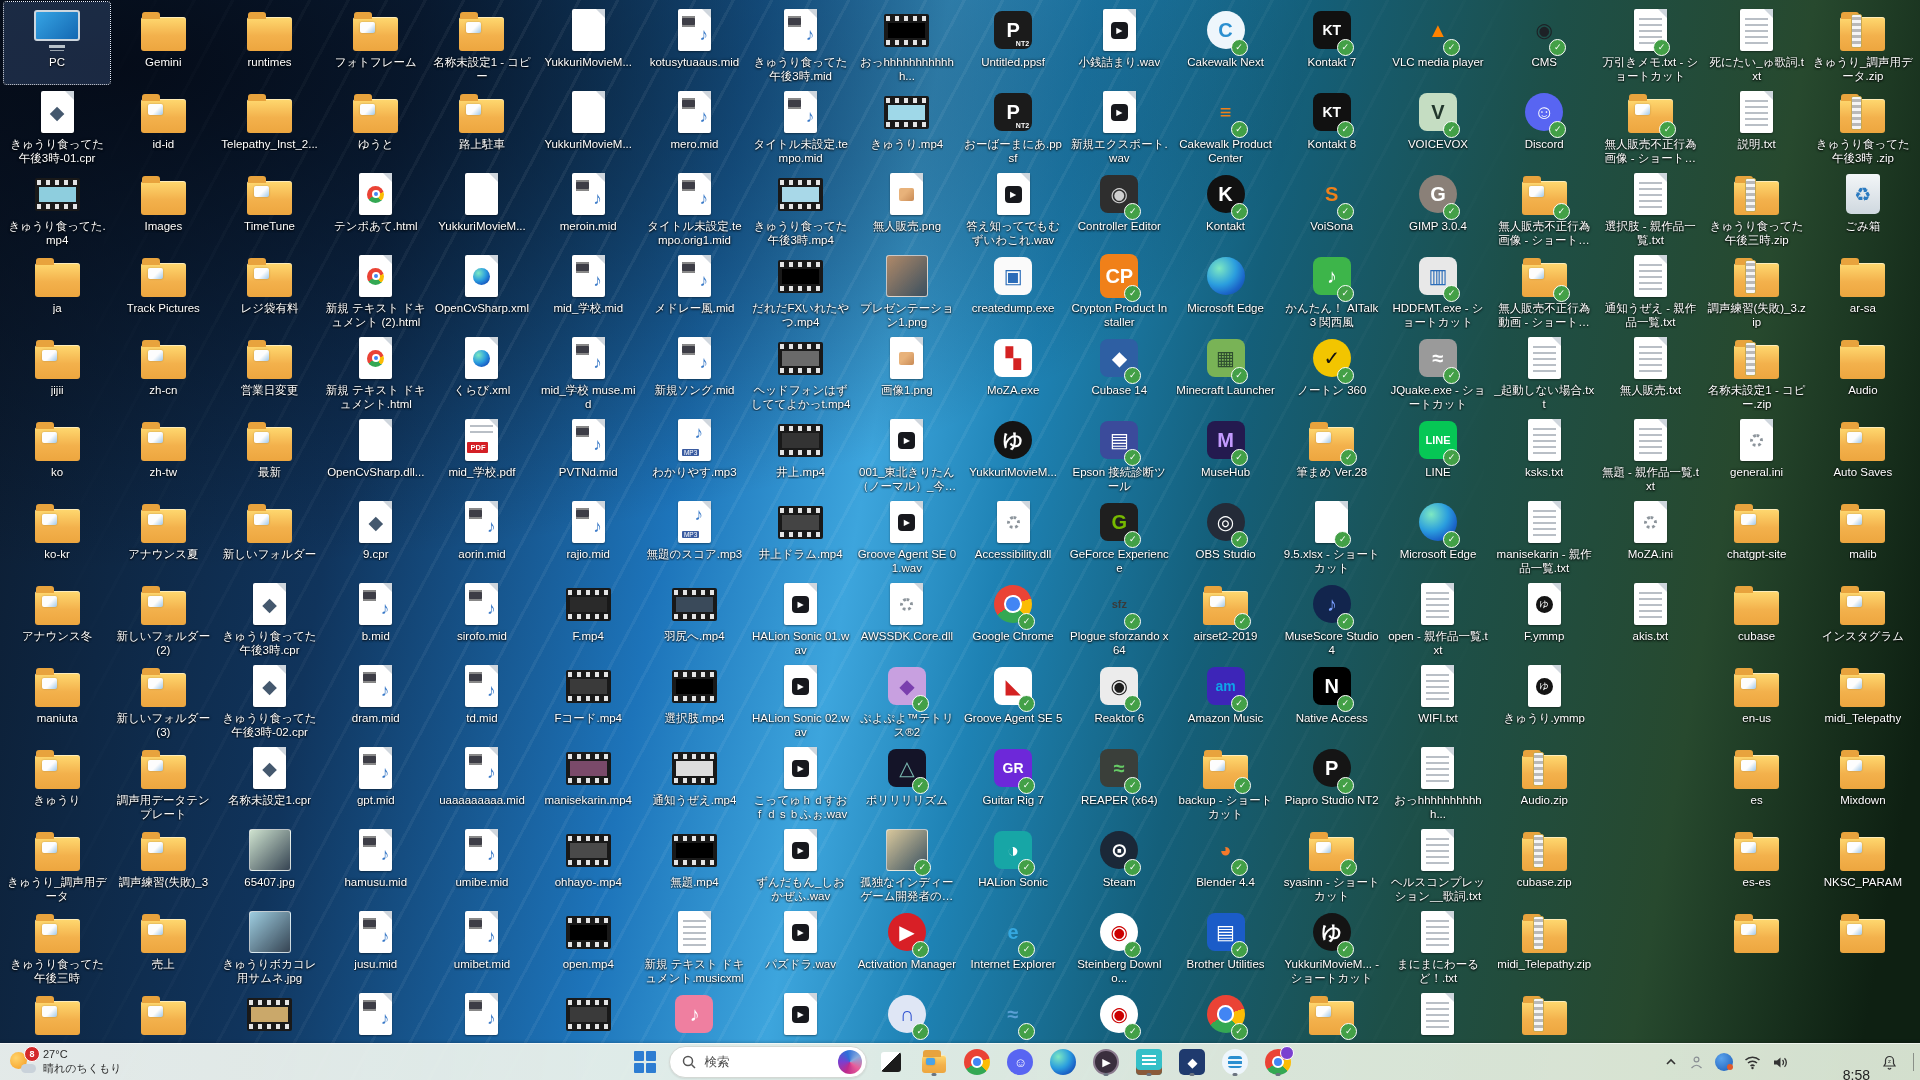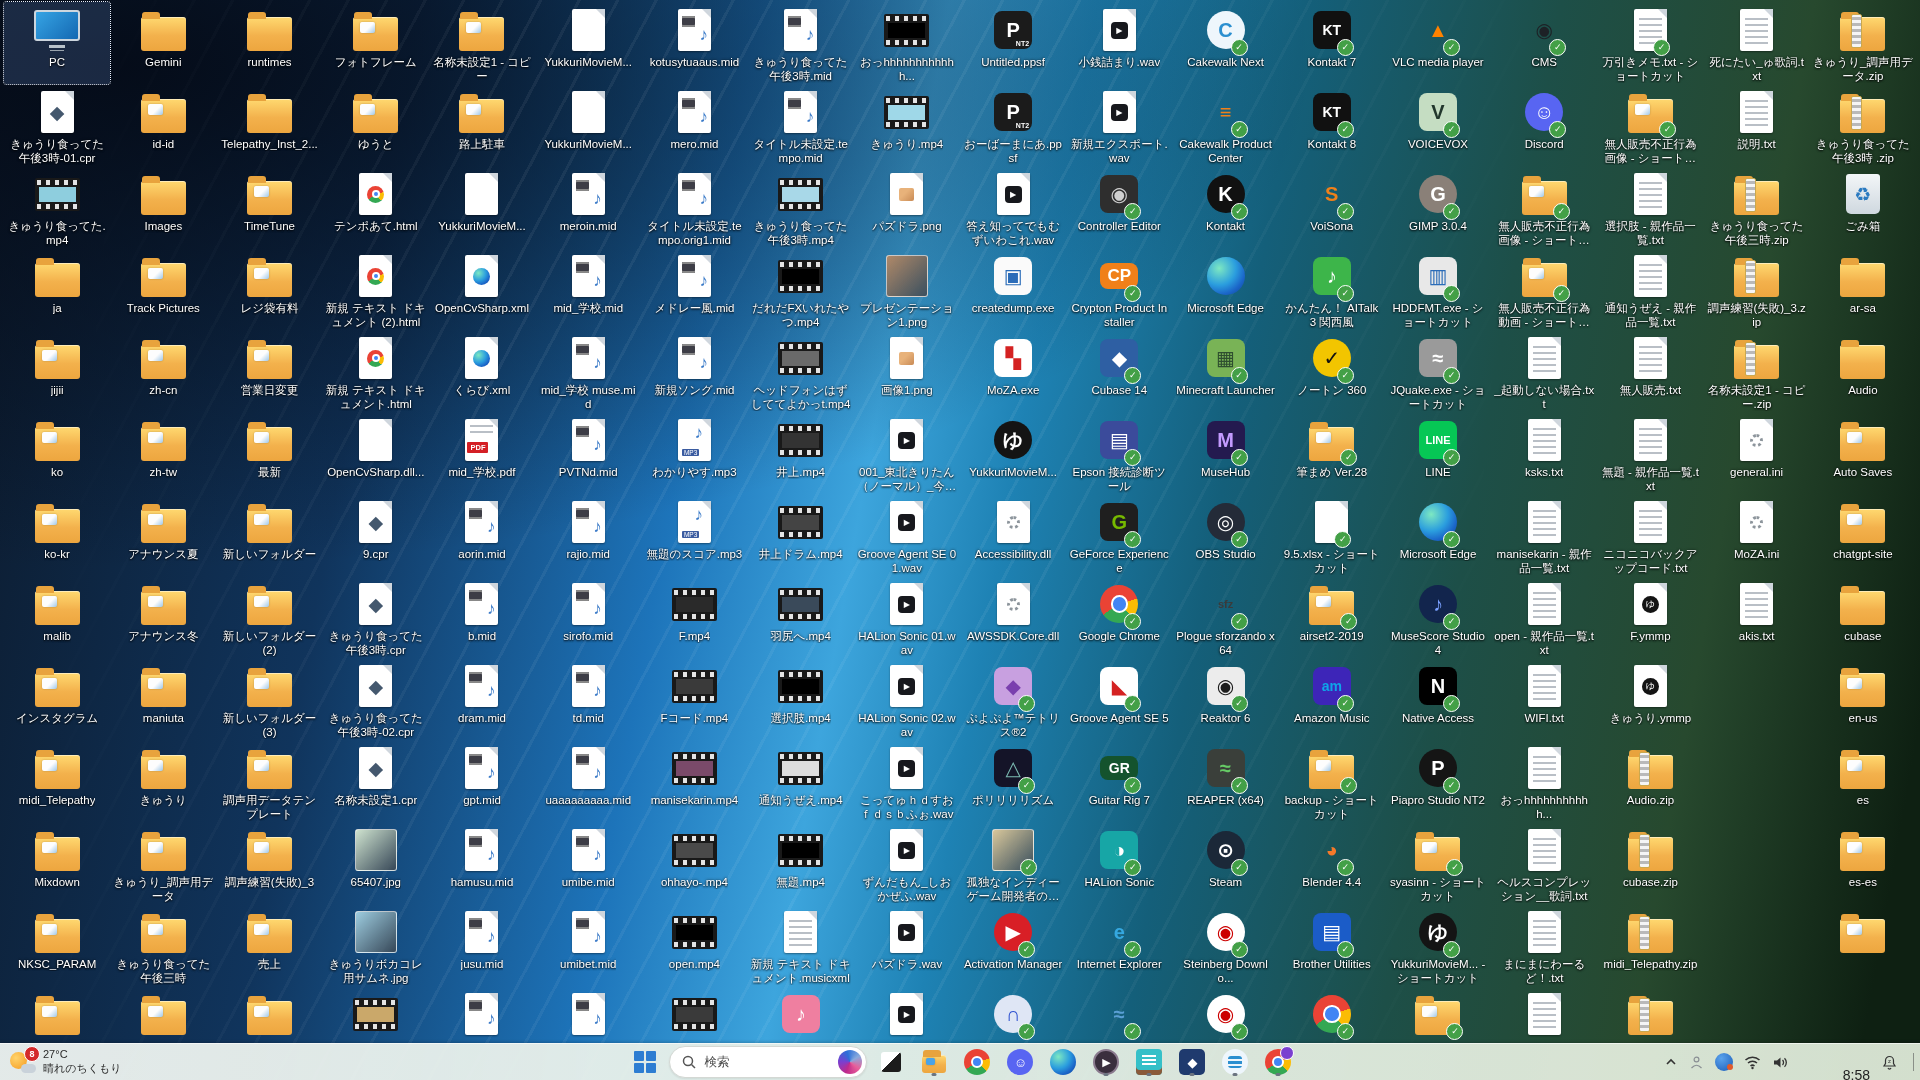--- a/index.html
+++ b/index.html
@@ -440,21 +440,21 @@
         </div>
       </div>
       <div class="lbl">きゅうり食ってた午後3時.mp4</div>
     </div>
     <div class="cell">
       <div class="ic">
         <div class="doc">
           <span class="imgsq"></span>
         </div>
       </div>
-      <div class="lbl">パズドラ.png</div>
+      <div class="lbl">無人販売.png</div>
     </div>
     <div class="cell">
       <div class="ic">
         <div class="doc">
           <span class="wavbtn">▶</span>
         </div>
       </div>
       <div class="lbl">答え知ってでもむずいわこれ.wav</div>
     </div>
     <div class="cell">
@@ -585,21 +585,21 @@
       <div class="lbl">プレゼンテーション1.png</div>
     </div>
     <div class="cell">
       <div class="ic">
         <div class="app" style="width:38px;height:38px;background:#fafafa;color:#2b6cb8;font-size:20px">▣</div>
       </div>
       <div class="lbl">createdump.exe</div>
     </div>
     <div class="cell">
       <div class="ic">
-        <div class="app" style="width:38px;height:26px;background:#f08019;color:#ffffff;font-size:17px">CP</div>
+        <div class="app" style="width:38px;height:44px;background:#f08019;color:#ffffff;font-size:20px">CP</div>
         <span class="badge">✓</span>
       </div>
       <div class="lbl">Crypton Product Installer</div>
     </div>
     <div class="cell">
       <div class="ic">
         <div class="edgeic" style="width:38px;height:38px;"></div>
       </div>
       <div class="lbl">Microsoft Edge</div>
     </div>
@@ -1038,28 +1038,20 @@
       <div class="ic">
         <div class="doc">
           <span class="lines"></span>
         </div>
       </div>
       <div class="lbl">manisekarin - 親作品一覧.txt</div>
     </div>
     <div class="cell">
       <div class="ic">
         <div class="doc">
-          <span class="lines"></span>
-        </div>
-      </div>
-      <div class="lbl">ニコニコバックアップコード.txt</div>
-    </div>
-    <div class="cell">
-      <div class="ic">
-        <div class="doc">
           <span class="gear"></span>
         </div>
       </div>
       <div class="lbl">MoZA.ini</div>
     </div>
     <div class="cell">
       <div class="ic">
         <div class="folder">
           <span class="hint"></span>
         </div>
@@ -1418,21 +1410,21 @@
     </div>
     <div class="cell">
       <div class="ic">
         <div class="app" style="width:38px;height:38px;background:#141428;color:#7ab8b0;font-size:20px">△</div>
         <span class="badge">✓</span>
       </div>
       <div class="lbl">ポリリリリズム</div>
     </div>
     <div class="cell">
       <div class="ic">
-        <div class="app" style="width:38px;height:24px;background:#14532d;color:#ffffff;font-size:14px">GR</div>
+        <div class="app" style="width:38px;height:38px;background:#6d28d9;color:#ffffff;font-size:14px">GR</div>
         <span class="badge">✓</span>
       </div>
       <div class="lbl">Guitar Rig 7</div>
     </div>
     <div class="cell">
       <div class="ic">
         <div class="app" style="width:38px;height:38px;background:#3a3f3a;color:#66cc66;font-size:20px">≈</div>
         <span class="badge">✓</span>
       </div>
       <div class="lbl">REAPER (x64)</div>

